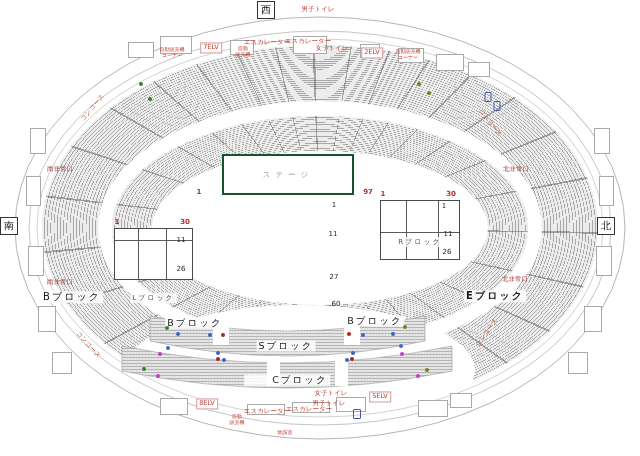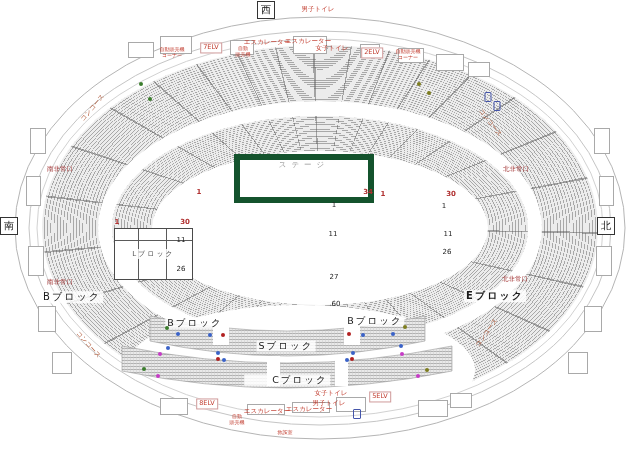--- a/index.html
+++ b/index.html
@@ -15,21 +15,21 @@
   
   .block{position:absolute;background:#fff;border:1.5px solid #4a4a4a;}
   .vl{position:absolute;top:0;bottom:0;width:1px;background:#5a5a5a;}
   .hl{position:absolute;left:0;right:0;height:1px;background:#5a5a5a;}
   .blocklabel{position:absolute;color:#555;letter-spacing:2px;font-size:8px;white-space:nowrap;
     top:50%;left:50%;transform:translate(-50%,-50%);background:rgba(255,255,255,.8);padding:0 2px;}
   .num{position:absolute;font-size:7px;color:#222;transform:translate(-50%,-50%);white-space:nowrap;}
   .num.red{color:#b03030;font-weight:bold;}
   
   #stage{position:absolute;left:222px;top:154px;width:128px;height:37px;background:#fff;
-    border:6px solid #14532d;display:flex;align-items:flex-start;justify-content:center;margin-left:12px;}
+    border:2px solid #14532d;display:flex;align-items:center;justify-content:center;}
   #stage span{color:#9a9a9a;font-size:7.5px;letter-spacing:5px;}
   
   .lbl{position:absolute;font-size:6.5px;color:#c0392b;white-space:pre-line;line-height:1.15;
     transform:translate(-50%,-50%);text-align:center;}
   .lbl.boxed{border:1px solid #cf9a9a;background:#fff;padding:0 2px;line-height:1.4;white-space:nowrap;}
   .lbl.blk{color:#1a1a1a;font-size:9.5px;letter-spacing:2px;background:rgba(255,255,255,.85);
     padding:0 2px;white-space:nowrap;}
   .lbl.tiny{font-size:5px;}
   .dir{position:absolute;width:16px;height:16px;line-height:16px;text-align:center;font-size:10px;
     color:#111;border:1px solid #333;background:#fff;transform:translate(-50%,-50%);}
@@ -68,37 +68,43 @@
     <path d="M122,346 Q287,380 452,346 L452,371 Q287,405 122,371 Z" fill="url(#seat)" stroke="#9a9a9a" stroke-width="0.6"></path>
     <rect x="267" y="356" width="13" height="30" fill="#fff"></rect>
     <rect x="335" y="356" width="13" height="30" fill="#fff"></rect>
   </svg>
 
   <div id="stage">
     <span>ステージ</span>
   </div>
 
   <span class="num red" style="left:199px;top:192px;">1</span>
-  <span class="num red" style="left:368px;top:192px;">34</span>
+  <span class="num red" style="left:368px;top:192px;">97</span>
   <span class="num" style="left:334px;top:205px;">1</span>
   <span class="num" style="left:333px;top:234px;">11</span>
   <span class="num" style="left:334px;top:277px;">27</span>
   <span class="num" style="left:336px;top:304px;">60</span>
 
   <div class="block" style="left:114px;top:228px;width:77px;height:50px;">
     <div class="vl" style="left:30%"></div>
       <div class="vl" style="left:66%"></div>
     <div class="hl" style="top:22%"></div>
-    <span class="blocklabel" style="font-size:7px;">Lブロック</span>
+    <span class="blocklabel" style="font-size:7px;margin-top:44px;">Lブロック</span>
   </div>
   <span class="num red" style="left:117px;top:222px;">1</span>
   <span class="num red" style="left:185px;top:222px;">30</span>
   <span class="num" style="left:181px;top:240px;">11</span>
   <span class="num" style="left:181px;top:269px;">26</span>
 
+  <div class="block" style="left:380px;top:200px;width:78px;height:58px;">
+    <div class="vl" style="left:32%"></div>
+      <div class="vl" style="left:73%"></div>
+    <div class="hl" style="top:53%"></div>
+    <span class="blocklabel" style="font-size:7px;top:70%;">Rブロック</span>
+  </div>
   <span class="num red" style="left:383px;top:194px;">1</span>
   <span class="num red" style="left:451px;top:194px;">30</span>
   <span class="num" style="left:444px;top:206px;">1</span>
   <span class="num" style="left:448px;top:234px;">11</span>
   <span class="num" style="left:447px;top:252px;">26</span>
 
   <div class="dir" style="left:266px;top:10px;">西</div>
   <div class="dir" style="left:9px;top:226px;">南</div>
   <div class="dir" style="left:606px;top:226px;">北</div>
 

